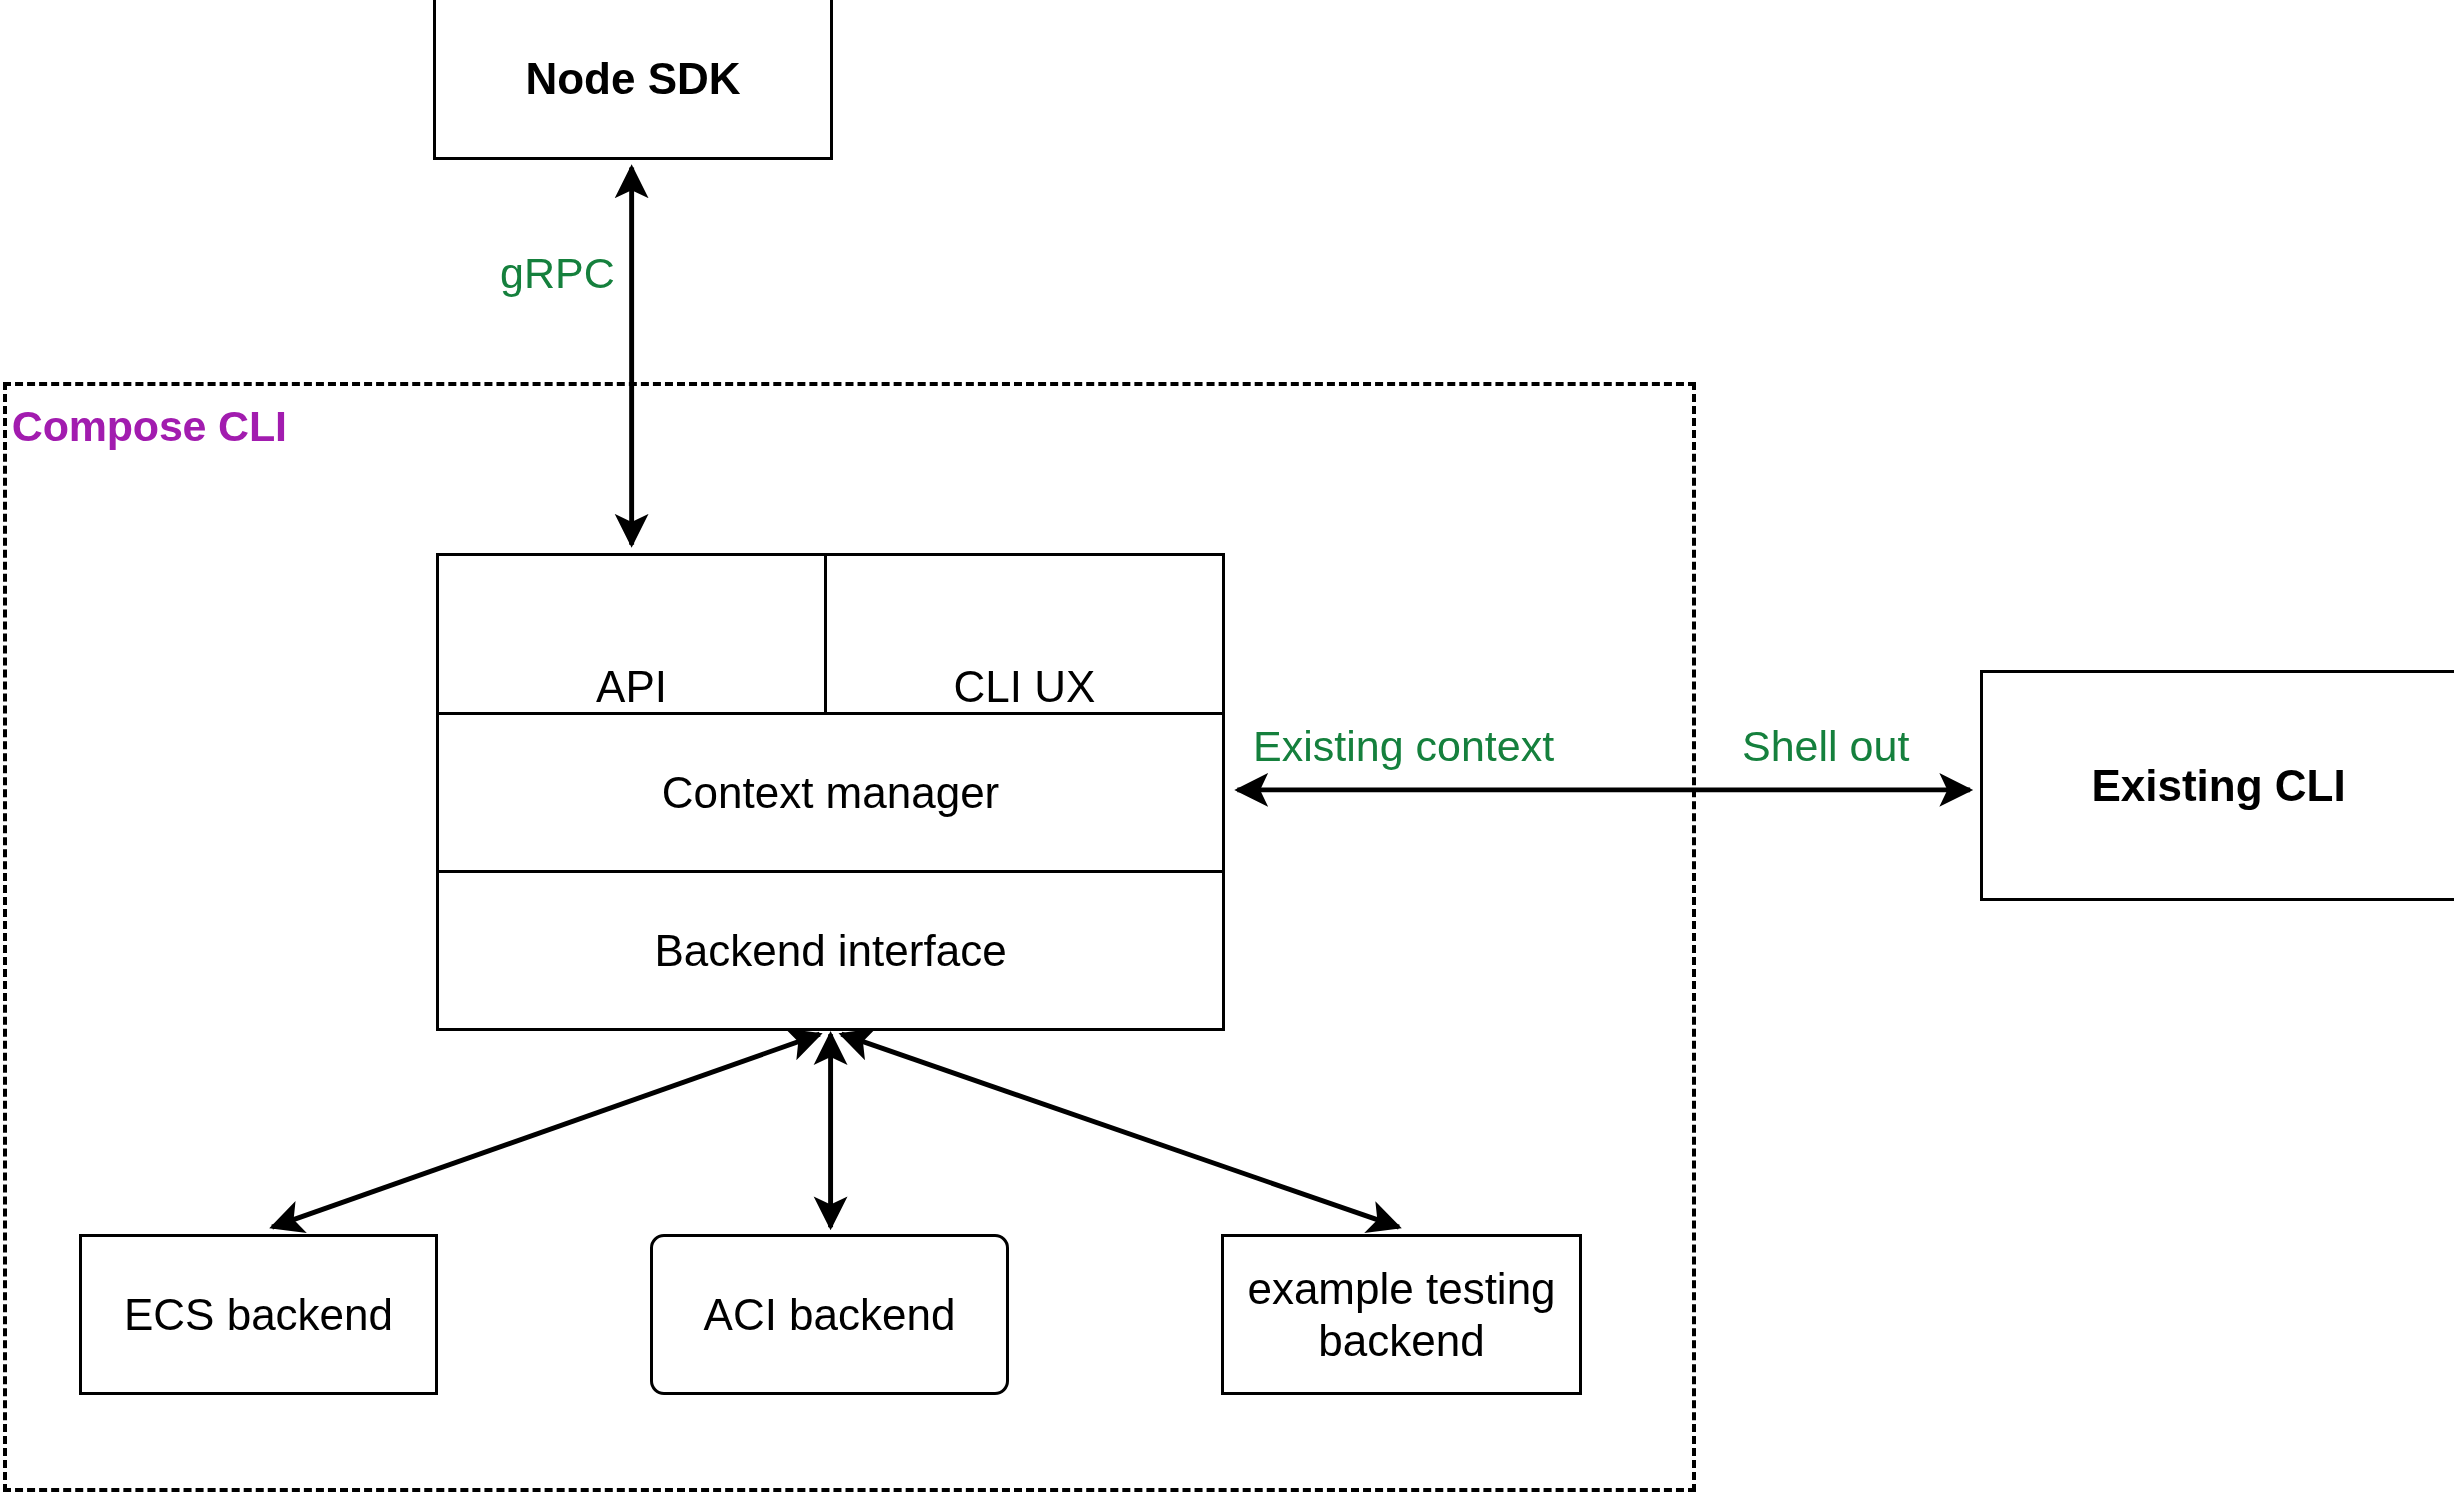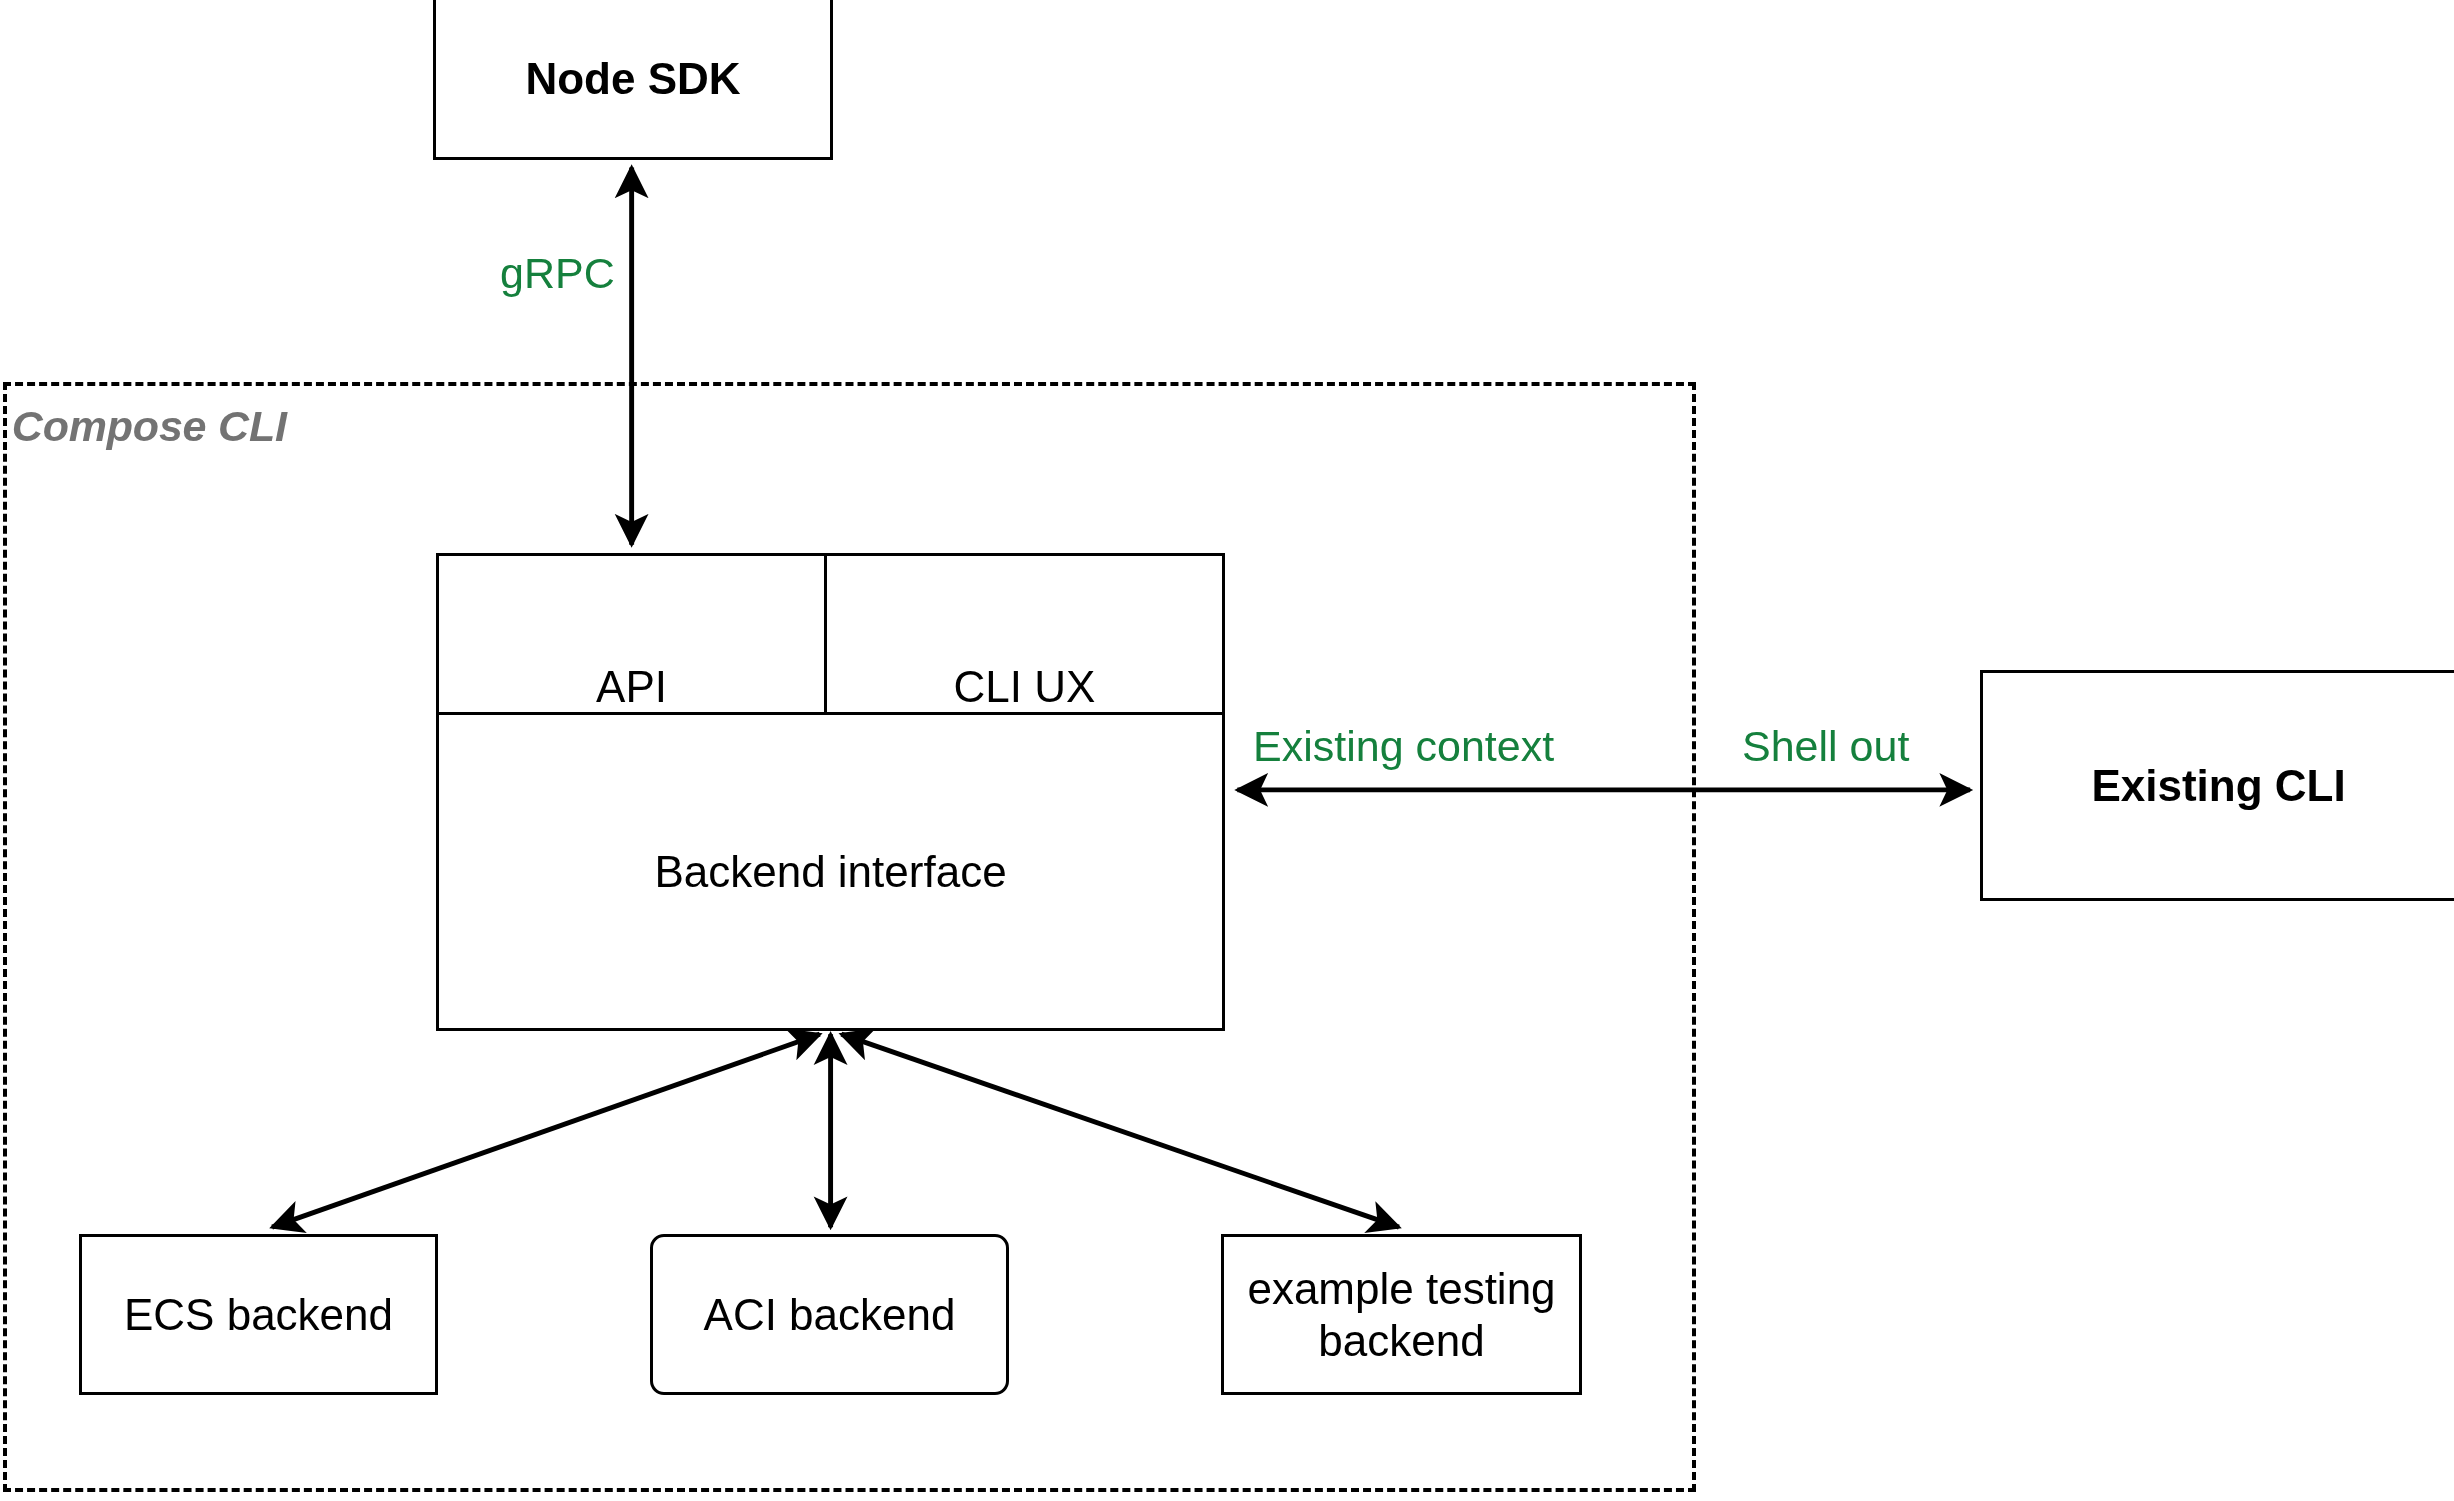--- a/index.html
+++ b/index.html
@@ -50,25 +50,24 @@
     border: 4.9px dashed #000000;
     background: transparent;
     z-index: 1;
   }
   #compose-cli-title {
     position: absolute;
     left: 11.8px;
     top: 402px;
     font-size: 43px;
     font-weight: bold;
-    color: #737373;
+    color: #a21caf;
     letter-spacing: -0.2px;
     z-index: 4;
     background: #ffffff;
-    font-style: italic;
   }
 
   
   #core-stack {
     position: absolute;
     left: 436px;
     top: 553px;
     width: 789px;
     height: 478px;
     box-sizing: border-box;
@@ -180,20 +179,23 @@
 
   <div id="core-stack">
     <div class="stack-row" id="row-top">
       <div class="row-top-cell" id="cell-api">
         <span>API</span>
       </div>
       <div class="row-top-cell" id="cell-cliux">
         <span>CLI UX</span>
       </div>
     </div>
+    <div class="stack-row" id="row-context">
+      <span>Context manager</span>
+    </div>
     <div class="stack-row" id="row-backend">
       <span>Backend interface</span>
     </div>
   </div>
 
   <div class="node bold" id="existing-cli">
     <span class="node-label">Existing CLI</span>
   </div>
 
   <div class="node" id="ecs-backend">

